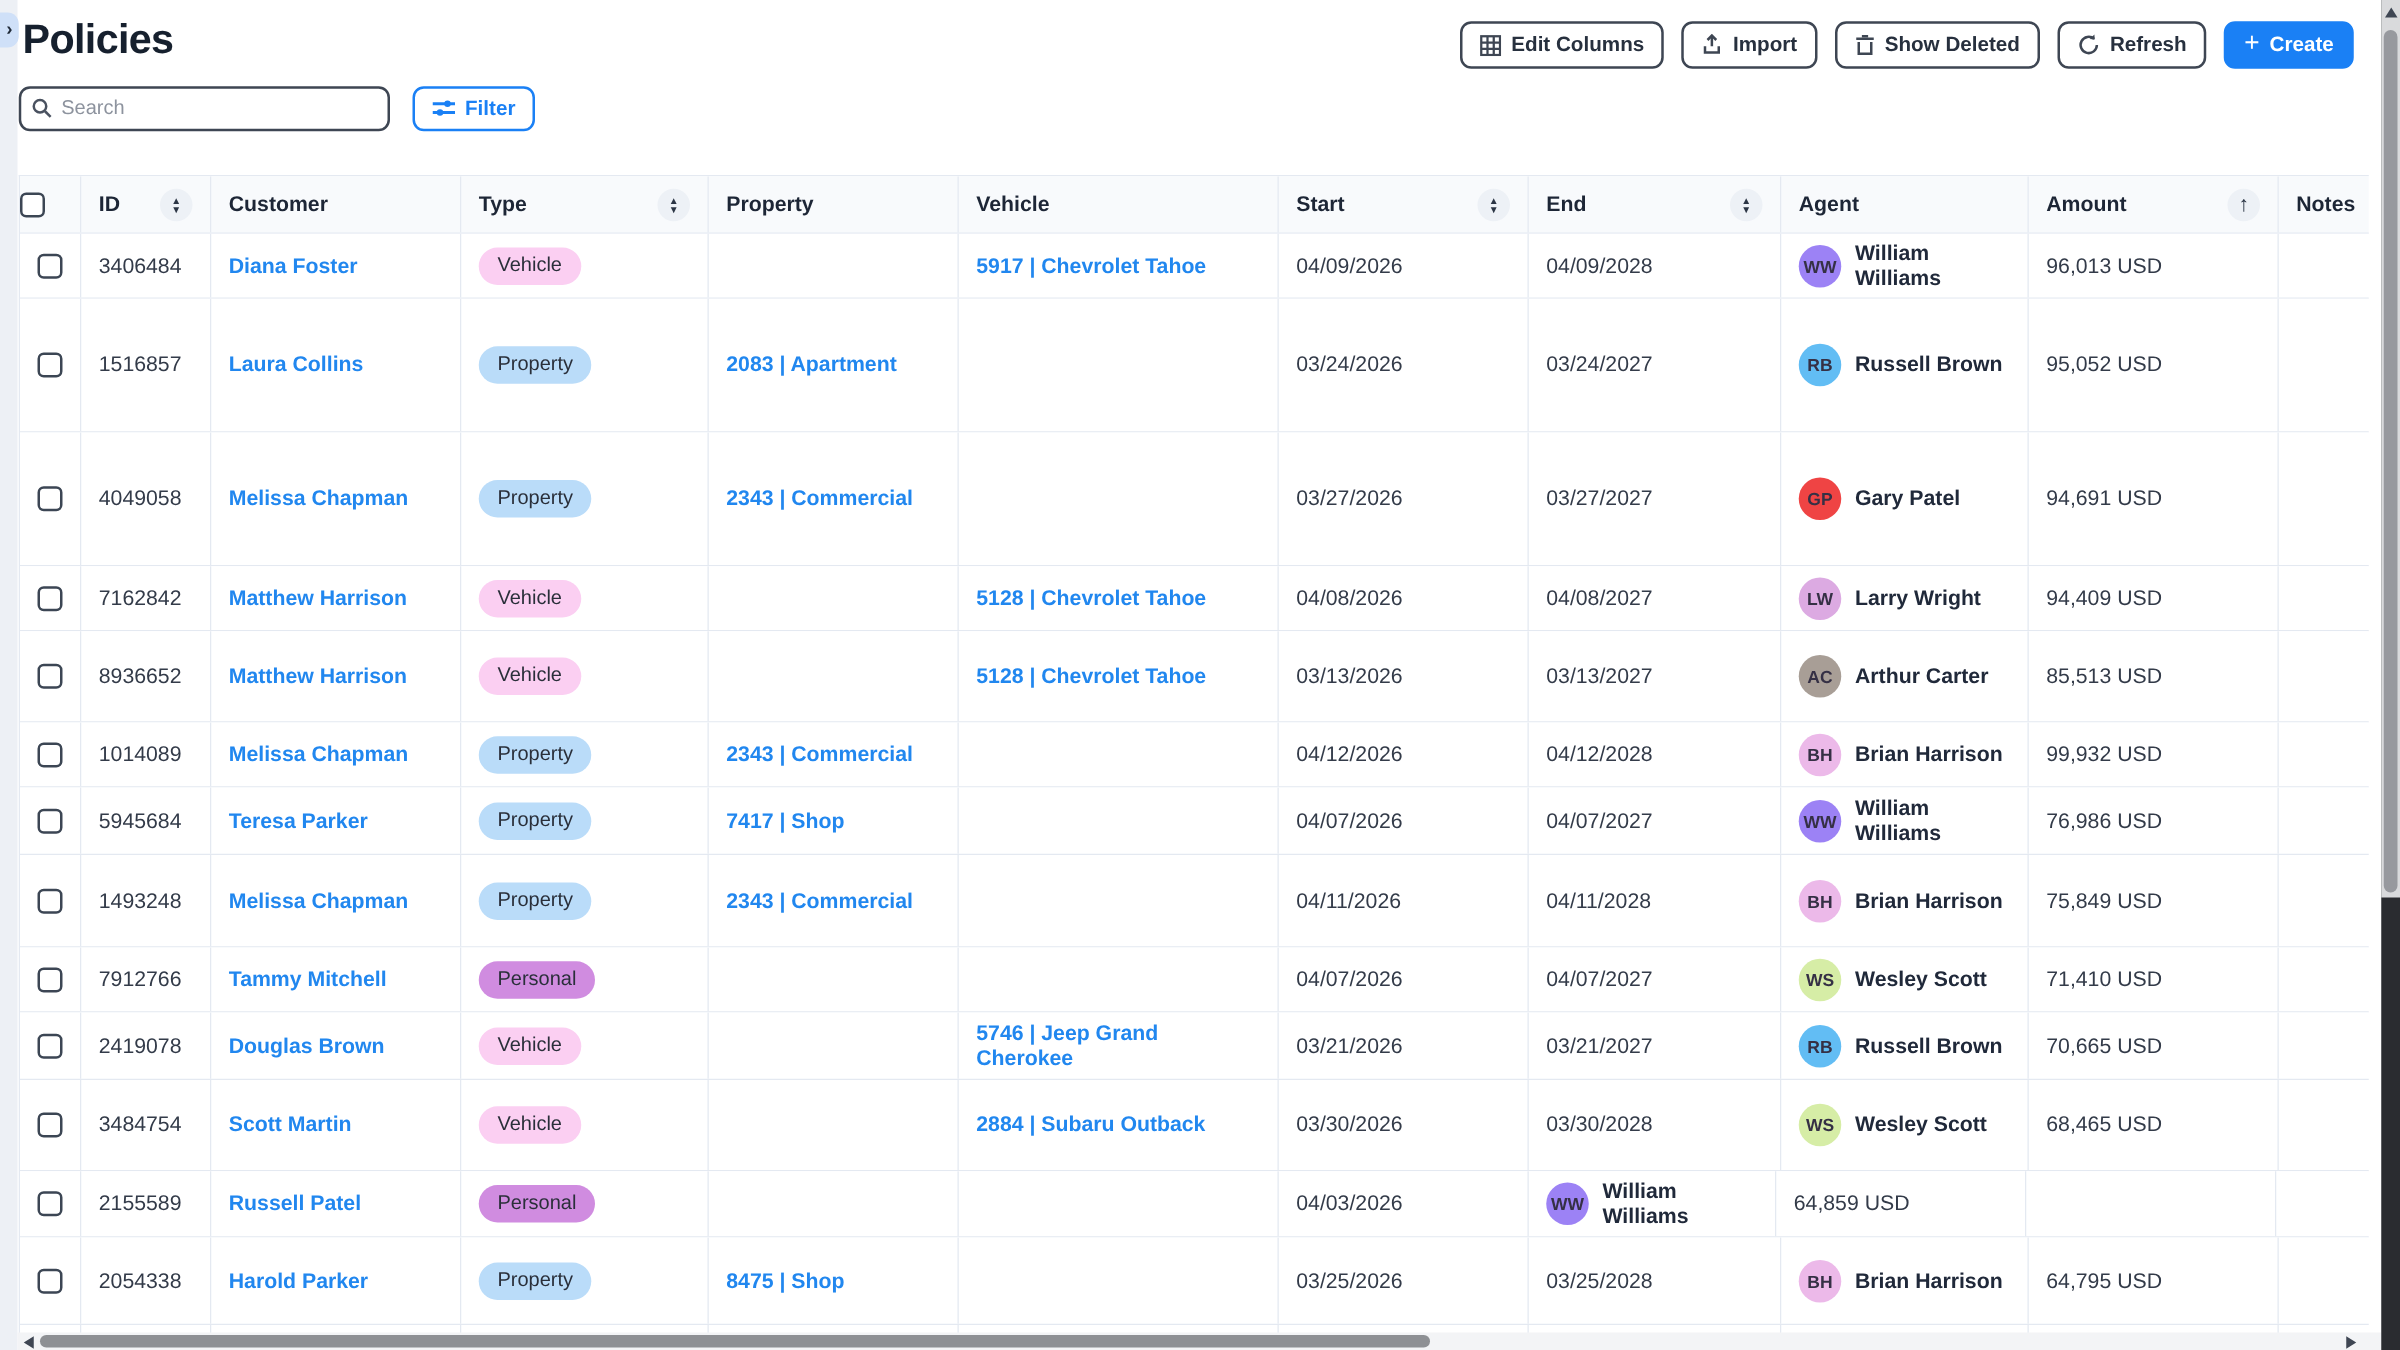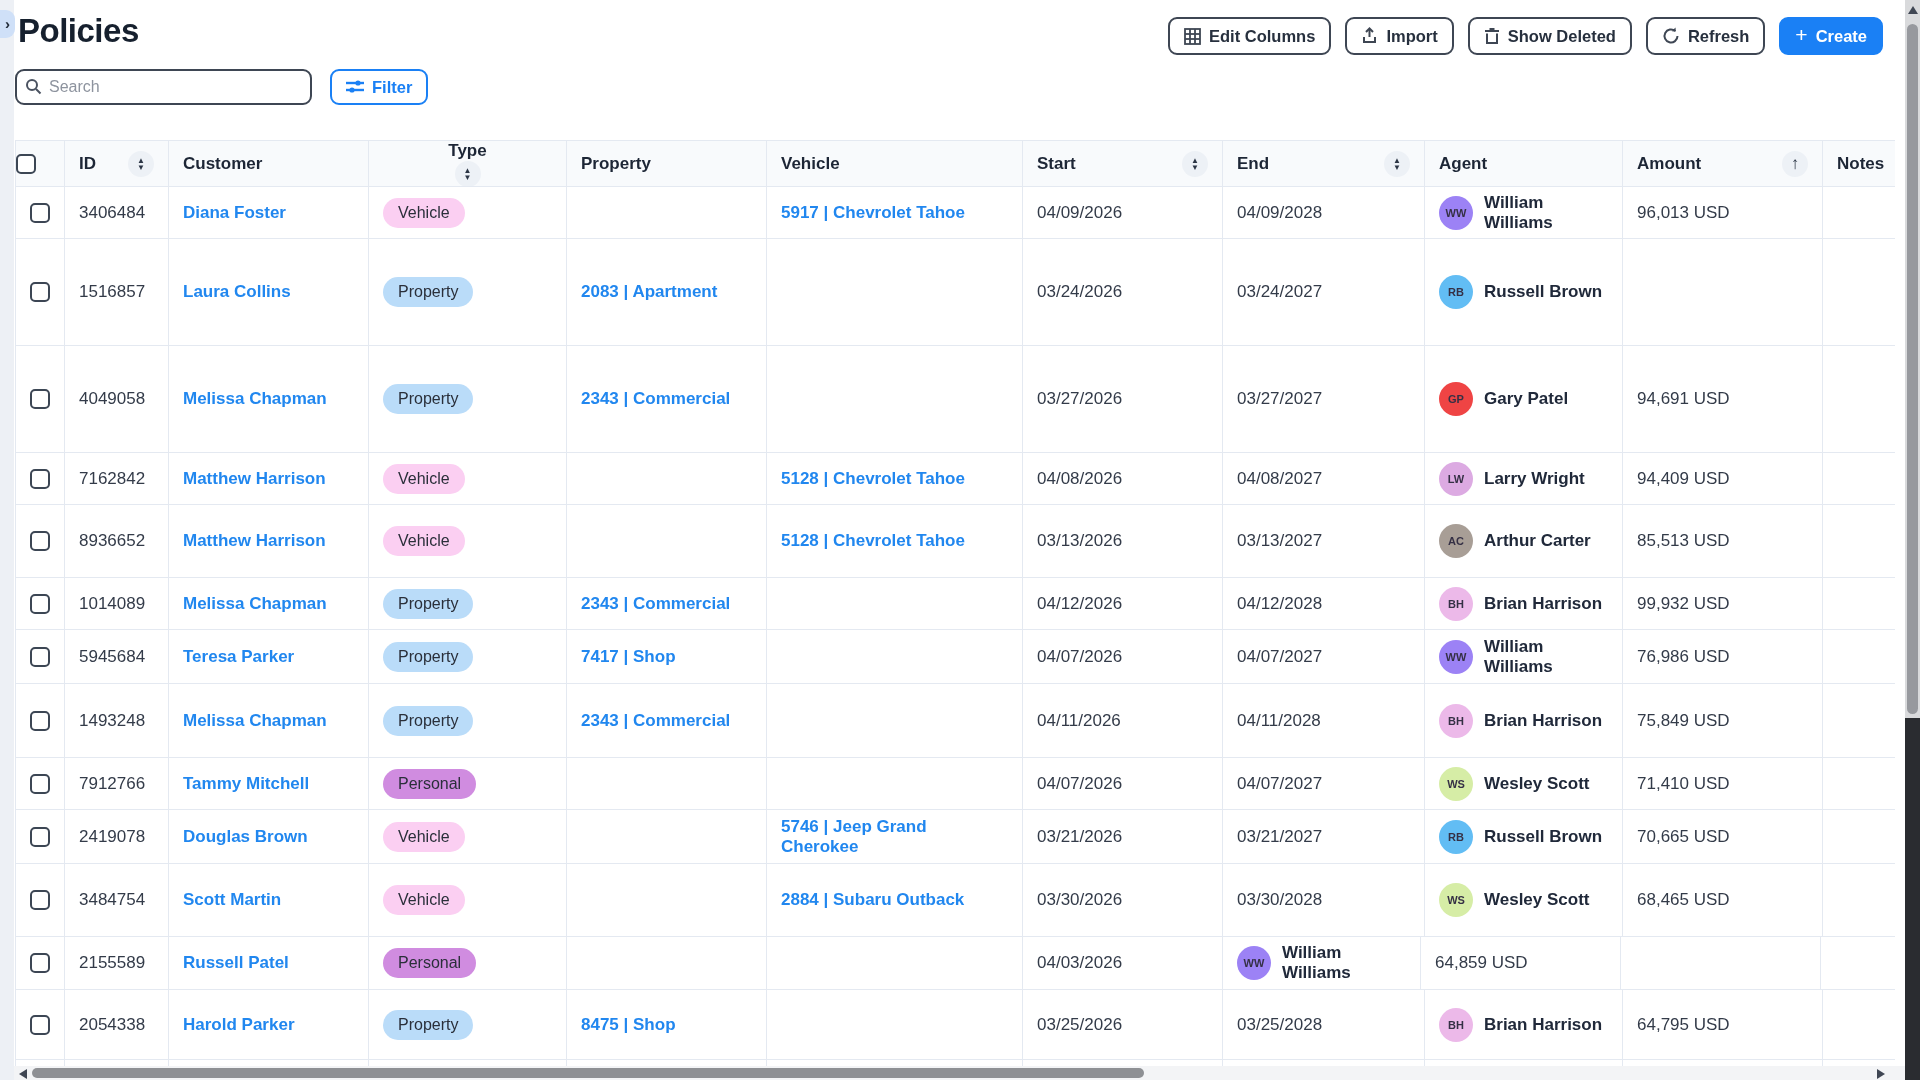--- a/index.html
+++ b/index.html
@@ -43,21 +43,21 @@
   .head .cell { font-weight:700; color:#1d2636; justify-content:space-between; }
   .checkbox { width:20px; height:20px; border:2px solid #3c4654; border-radius:5px;
     background:#fff; cursor:pointer; flex:0 0 auto; }
   .sort-pill { width:26px; height:26px; border-radius:50%; background:#edf1f6;
     display:flex; flex-direction:column; align-items:center; justify-content:center;
     font-size:8px; line-height:7px; color:#2b3545; cursor:pointer; flex:0 0 auto; }
   .sort-pill.asc { font-size:17px; line-height:17px; font-weight:700; }
   .link { color:#2187ef; font-weight:700; cursor:pointer; text-decoration:none; }
   .badge { padding:6px 15px; border-radius:999px; font-size:16px; color:#2a2f3a; }
   .avatar { width:34px; height:34px; border-radius:50%; display:flex; align-items:center;
-    justify-content:center; font-size:11px; font-weight:700; color:#353045;
+    justify-content:center; font-size:14px; font-weight:700; color:#353045;
     margin-right:11px; flex:0 0 auto; }
   .agent-name { font-weight:700; color:#20293a; }
 
   
   .vscroll { position:absolute; right:0; top:0; width:15px; height:1080px;
     background:#2a2c30; z-index:5; }
   .vscroll .track-top { position:absolute; top:0; left:0; width:15px; height:718px; background:#d9dadc; }
   .vscroll .arrow-up { position:absolute; top:6px; left:3px; width:0; height:0;
     border-left:5px solid transparent; border-right:5px solid transparent;
     border-bottom:8px solid #3f4653; }
@@ -150,21 +150,21 @@
       <div class="cell" style="width: 104px;">
         <span>ID</span>
         <div class="sort-pill">
           <span>▲</span>
           <span>▼</span>
         </div>
       </div>
       <div class="cell" style="width: 200px;">
         <span>Customer</span>
       </div>
-      <div class="cell" style="width: 198px; flex-direction: column;">
+      <div class="cell" style="width: 198px;">
         <span>Type</span>
         <div class="sort-pill">
           <span>▲</span>
           <span>▼</span>
         </div>
       </div>
       <div class="cell" style="width: 200px;">
         <span>Property</span>
       </div>
       <div class="cell" style="width: 256px;">
@@ -233,20 +233,21 @@
       <div class="cell" style="width: 200px;">
         <span class="link">2083 | Apartment</span>
       </div>
       <div class="cell" style="width: 256px;"></div>
       <div class="cell" style="width: 200px;">03/24/2026</div>
       <div class="cell" style="width: 202px;">03/24/2027</div>
       <div class="cell" style="width: 198px;">
         <div class="avatar" style="background: rgb(98, 189, 244);">RB</div>
         <span class="agent-name">Russell Brown</span>
       </div>
+      <div class="cell" style="width: 200px;">95,052 USD</div>
       <div class="cell" style="width: 200px;"></div>
     </div>
     <div class="trow" style="height: 107px;">
       <div class="cell checkbox-cell" style="width: 49px;">
         <div class="checkbox"></div>
       </div>
       <div class="cell" style="width: 104px;">4049058</div>
       <div class="cell" style="width: 200px;">
         <span class="link">Melissa Chapman</span>
       </div>

